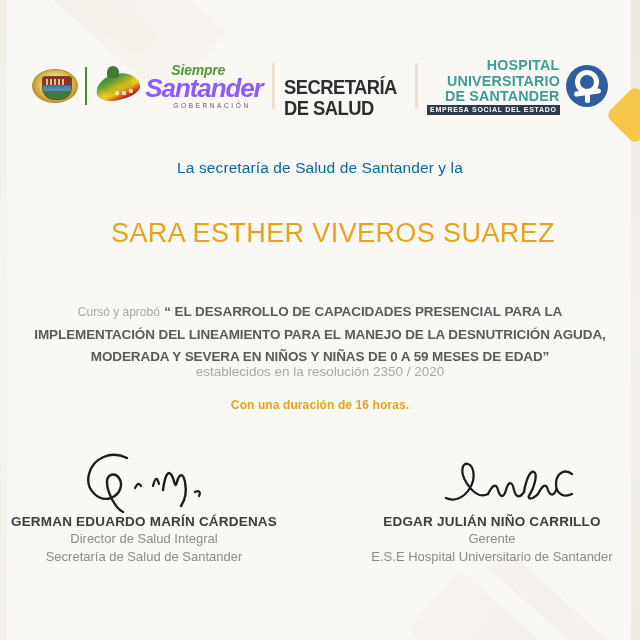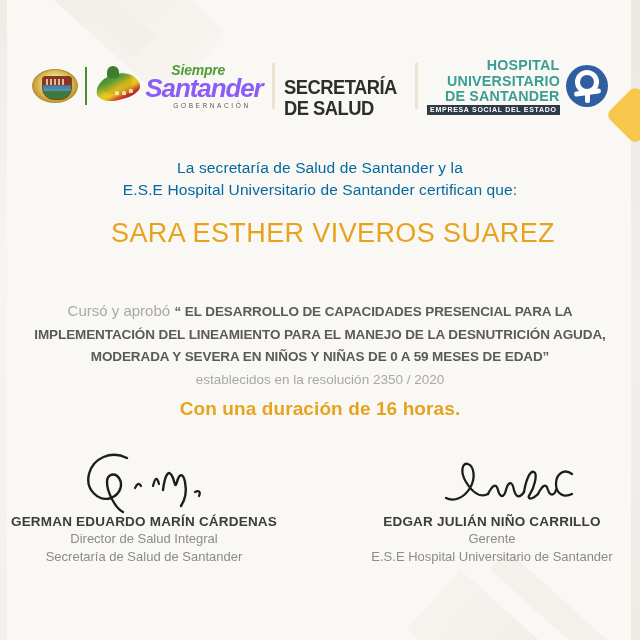--- a/index.html
+++ b/index.html
@@ -323,44 +323,44 @@
   }
 
   .course-block {
     position: absolute;
     top: 300px; left: 16px;
     width: 608px;
     text-align: center;
     line-height: 1.42;
   }
   .course-lead {
-    font-size: 15px;
+    font-size: 12px;
     color: #a8a8a8;
   }
   .course-title {
     font-size: 13.5px;
     font-weight: bold;
     color: #5a5a5a;
     letter-spacing: -.1px;
   }
   .resolution {
     position: absolute;
-    top: 372px; left: 0;
+    top: 364px; left: 0;
     width: 640px;
     text-align: center;
     font-size: 13.5px;
     color: #a8a8a8;
   }
 
   .duration {
     position: absolute;
     top: 398px; left: 0;
     width: 640px;
     text-align: center;
-    font-size: 19px;
+    font-size: 12px;
     font-weight: bold;
     color: #e8a31e;
     letter-spacing: .1px;
   }
 
   
   .sig-block {
     position: absolute;
     top: 448px;
     width: 320px;
@@ -442,21 +442,20 @@
         <div class="ring"></div>
         <div class="stem"></div>
         <div class="arms"></div>
       </div>
     </div>
 
   </div>
 
   <div class="intro">
     <div>La secretaría de Salud de Santander y la</div>
-    <div>E.S.E Hospital Universitario de Santander certifican que:</div>
   </div>
 
   <div class="recipient">SARA ESTHER VIVEROS SUAREZ</div>
 
 
   <div class="course-block">
     <span class="course-lead">Cursó y aprobó</span>
     <span class="course-title">“ EL DESARROLLO DE CAPACIDADES PRESENCIAL PARA LA IMPLEMENTACIÓN DEL LINEAMIENTO PARA EL MANEJO DE LA DESNUTRICIÓN AGUDA, MODERADA Y SEVERA EN NIÑOS Y NIÑAS DE 0 A 59 MESES DE EDAD”</span>
   </div>
 

